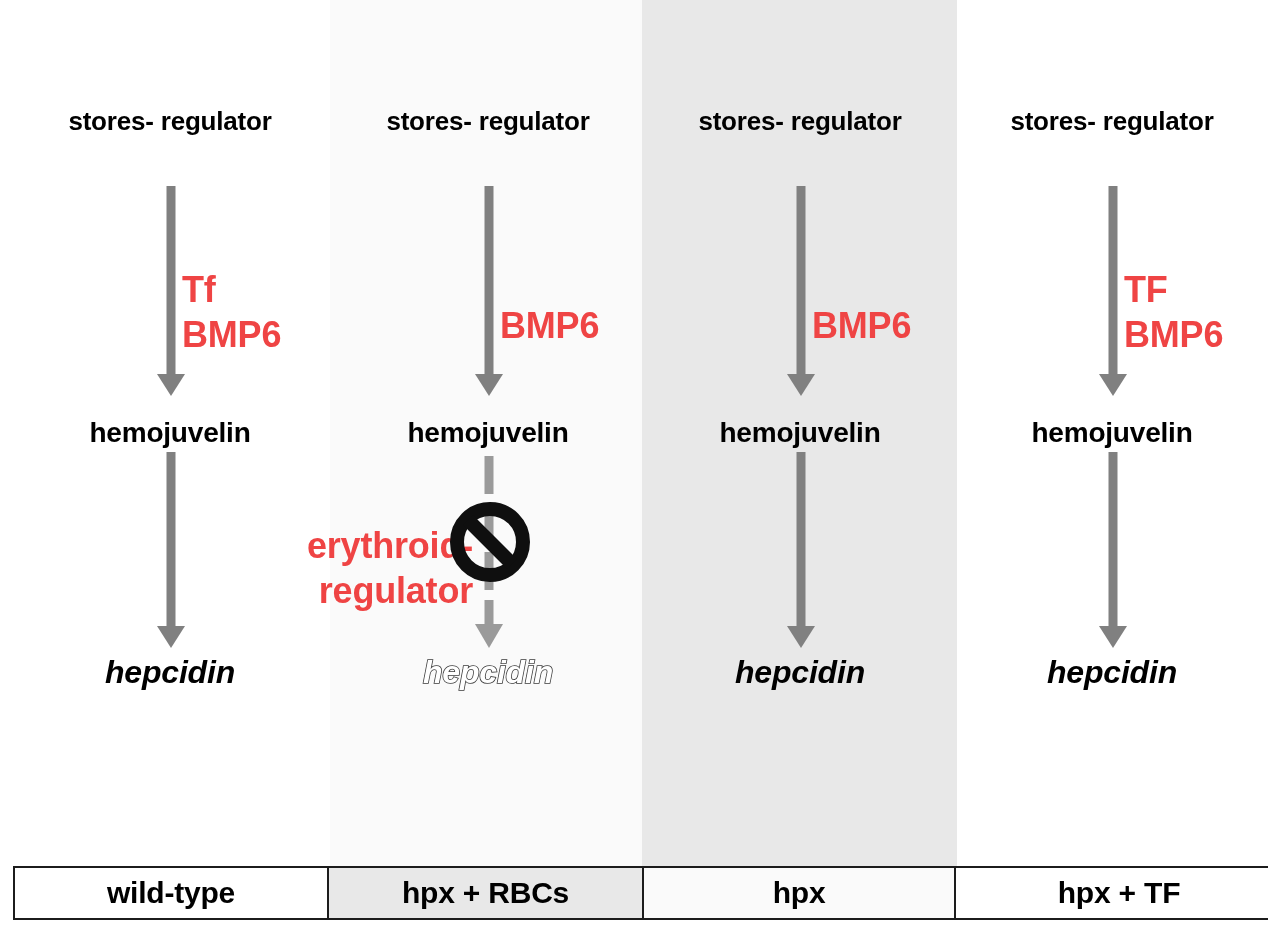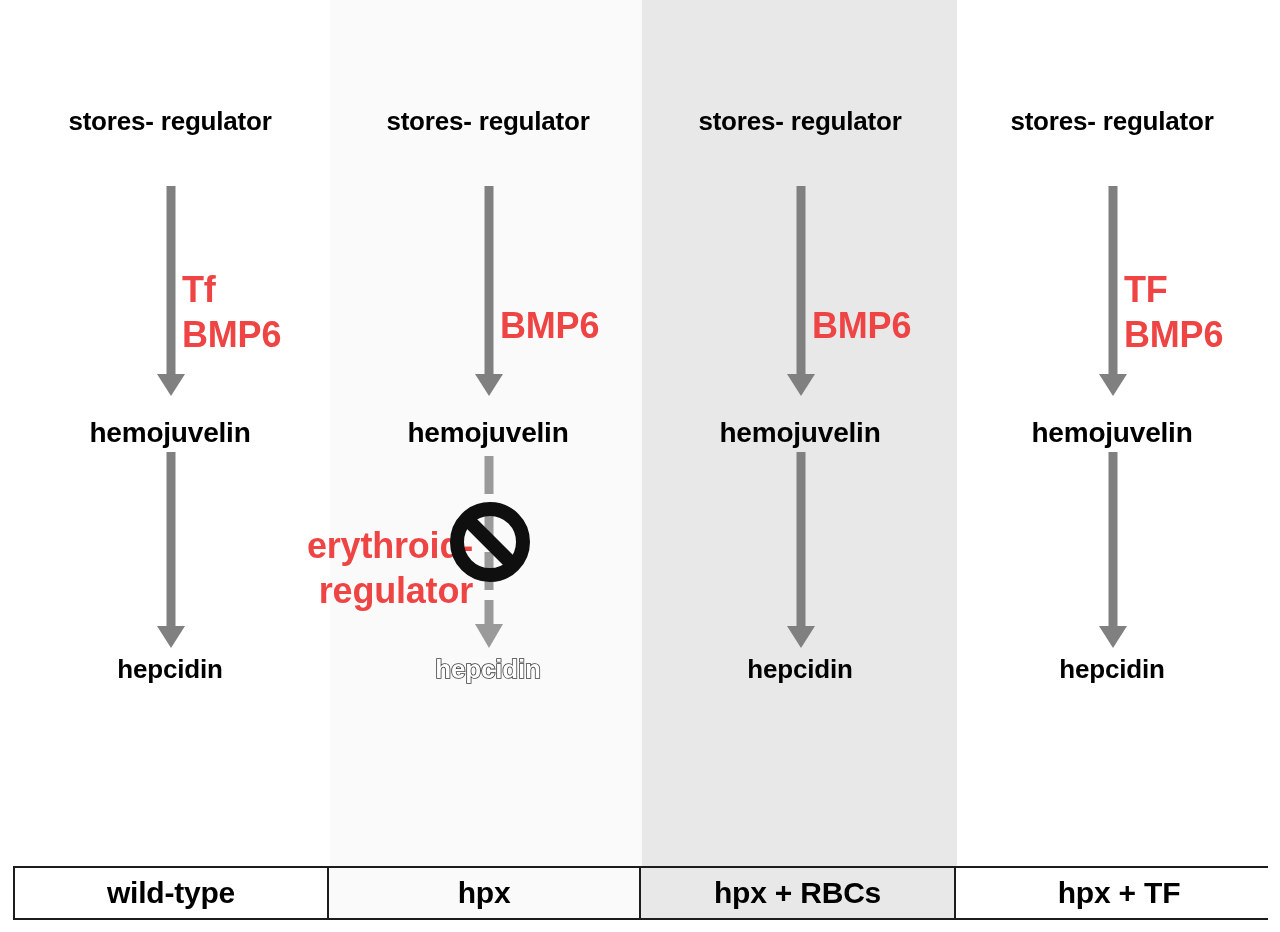--- a/index.html
+++ b/index.html
@@ -55,21 +55,21 @@
     left: 0;
     width: 320px;
     text-align: center;
     font-weight: bold;
     color: #000000;
     line-height: 1.18;
     letter-spacing: -0.2px;
   }
   .node-top     { top: 106px;  font-size: 26px; text-align: center; }
   .node-mid     { top: 416px;  font-size: 28px; }
-  .node-bottom  { top: 654px;  font-size: 26px; }
+  .node-bottom  { top: 654px;  font-size: 32px; font-style: italic; }
 
   
   .node-hollow {
     color: #ffffff;
     -webkit-text-stroke: 1.6px #3a3a3a;
     paint-order: stroke fill;
   }
 
   
   .side-label {
@@ -230,18 +230,18 @@
     <svg class="arrow" style="left:146px; top:452px;" width="30" height="198" viewBox="0 0 30 198">
       <rect x="10.5" y="0" width="9" height="176" fill="#808080"></rect>
       <polygon points="1,174 29,174 15,196" fill="#808080"></polygon>
     </svg>
 
     <div class="node node-bottom">hepcidin</div>
   </div>
 
   <div id="label-table">
     <div class="label-cell cell-w1">wild-type</div>
+    <div class="label-cell cell-w3">hpx + RBCs</div>
     <div class="label-cell cell-w2">hpx</div>
-    <div class="label-cell cell-w3">hpx + RBCs</div>
     <div class="label-cell cell-w4">hpx + TF</div>
   </div>
 
 </div>
 
 </body></html>

